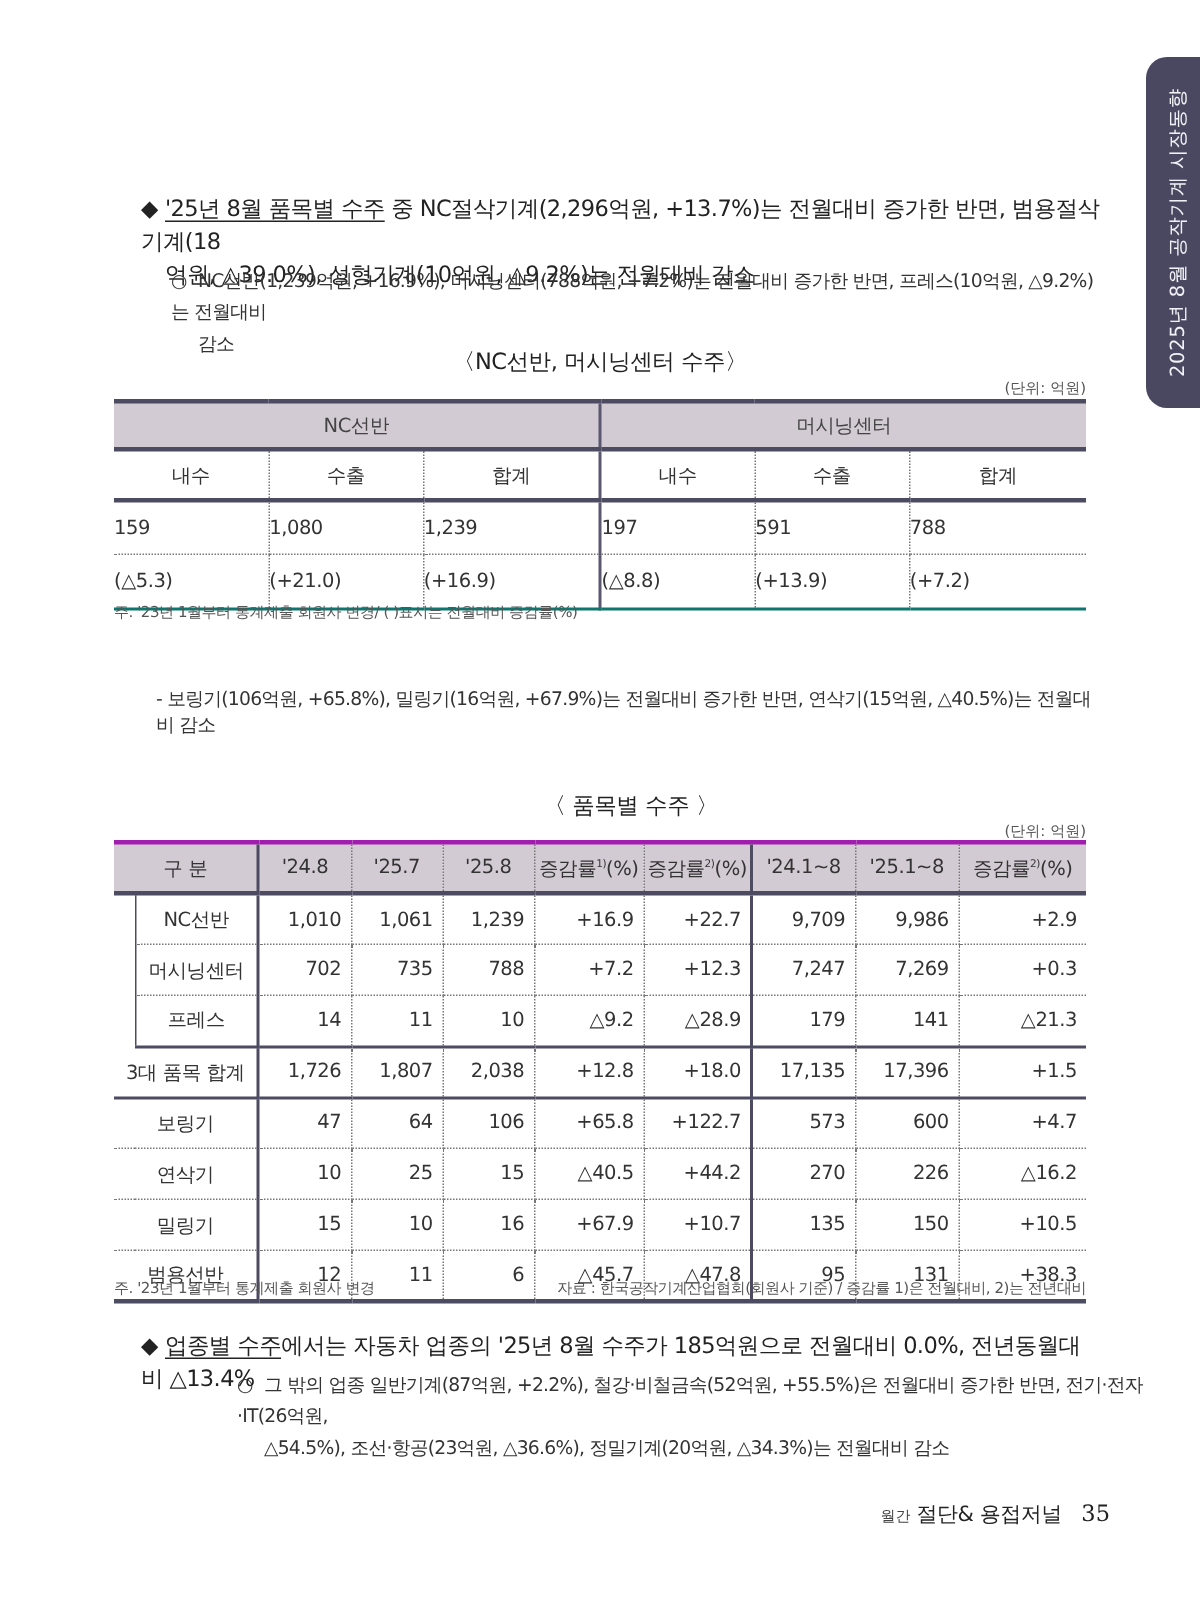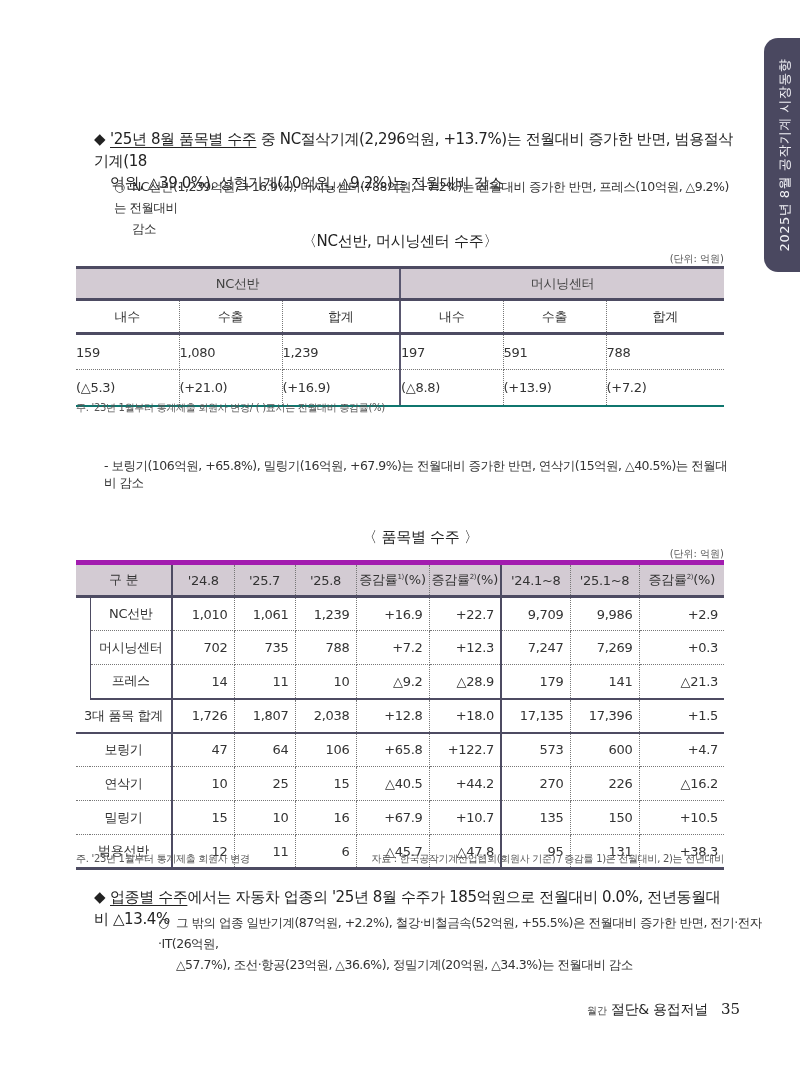--- a/index.html
+++ b/index.html
@@ -40,21 +40,21 @@
   #t1 .row-val td { border-bottom: 1px dotted #777; }
   #t1 .row-pct td { border-bottom: 2px solid #0f766e; }
   #t1 .vdot { border-right: 1px dotted #777; }
   #t1 .vsolid { border-right: 2px solid #5a5870; }
 
   .note { position: absolute; left: 76px; font-size: 10px; color: #555; letter-spacing: -0.3px; }
   .note-right { position: absolute; right: 76px; font-size: 10px; color: #555; letter-spacing: -0.3px; }
 
   
   #t2 { top: 560px; }
-  #t2 thead th { background: #d3cbd3; height: 34px; border-top: 5px solid #a21caf; border-bottom: 3px solid #4d4b62; text-align: center; font-size: 13px; color: #333; }
+  #t2 thead th { background: #d3cbd3; height: 34px; border-top: 3px solid #a21caf; border-bottom: 3px solid #4d4b62; text-align: center; font-size: 13px; color: #333; }
   #t2 td { height: 34px; text-align: right; padding-right: 6px; }
   #t2 td.lbl { text-align: center; padding-right: 0; }
   #t2 tr.dot td { border-bottom: 1px dotted #777; }
   #t2 tr.solid td { border-bottom: 2px solid #4d4b62; }
   #t2 tr.last td { border-bottom: 3px solid #4d4b62; }
   #t2 .vdot { border-right: 1px dotted #777; }
   #t2 .vsolid { border-right: 2px solid #4d4b62; }
   #t2 td.sub { border-left: 1.5px solid #4d4b62; }
   .sup { font-size: 7px; vertical-align: super; }
 
@@ -258,18 +258,18 @@
 <div class="note-right" style="top:852px;">자료 : 한국공작기계산업협회(회원사 기준)  / 증감률 1)은 전월대비, 2)는 전년대비</div>
 
 <div class="bullet-main" style="top:886px;">
   <div>
     <span class="diamond">◆</span><span class="u">업종별 수주</span><span>에서는 자동차 업종의 '25년 8월 수주가 185억원으로 전월대비 0.0%, 전년동월대비 △13.4%</span>
   </div>
 </div>
 
 <div class="bullet-sub" style="top:912px;margin-left:44px;">
   <div><span style="display:inline-block;width:18px;">○</span><span>그 밖의 업종 일반기계(87억원, +2.2%), 철강·비철금속(52억원, +55.5%)은 전월대비 증가한 반면, 전기·전자·IT(26억원,</span></div>
-  <div class="cont">△57.7%), 조선·항공(23억원, △36.6%), 정밀기계(20억원, △34.3%)는 전월대비 감소</div>
+  <div class="cont">△54.5%), 조선·항공(23억원, △36.6%), 정밀기계(20억원, △34.3%)는 전월대비 감소</div>
 </div>
 
 <div class="footer">
   <span class="small">월간</span><span class="mag">절단&amp; 용접저널</span><span class="pg">35</span>
 </div>
 
 </body></html>

